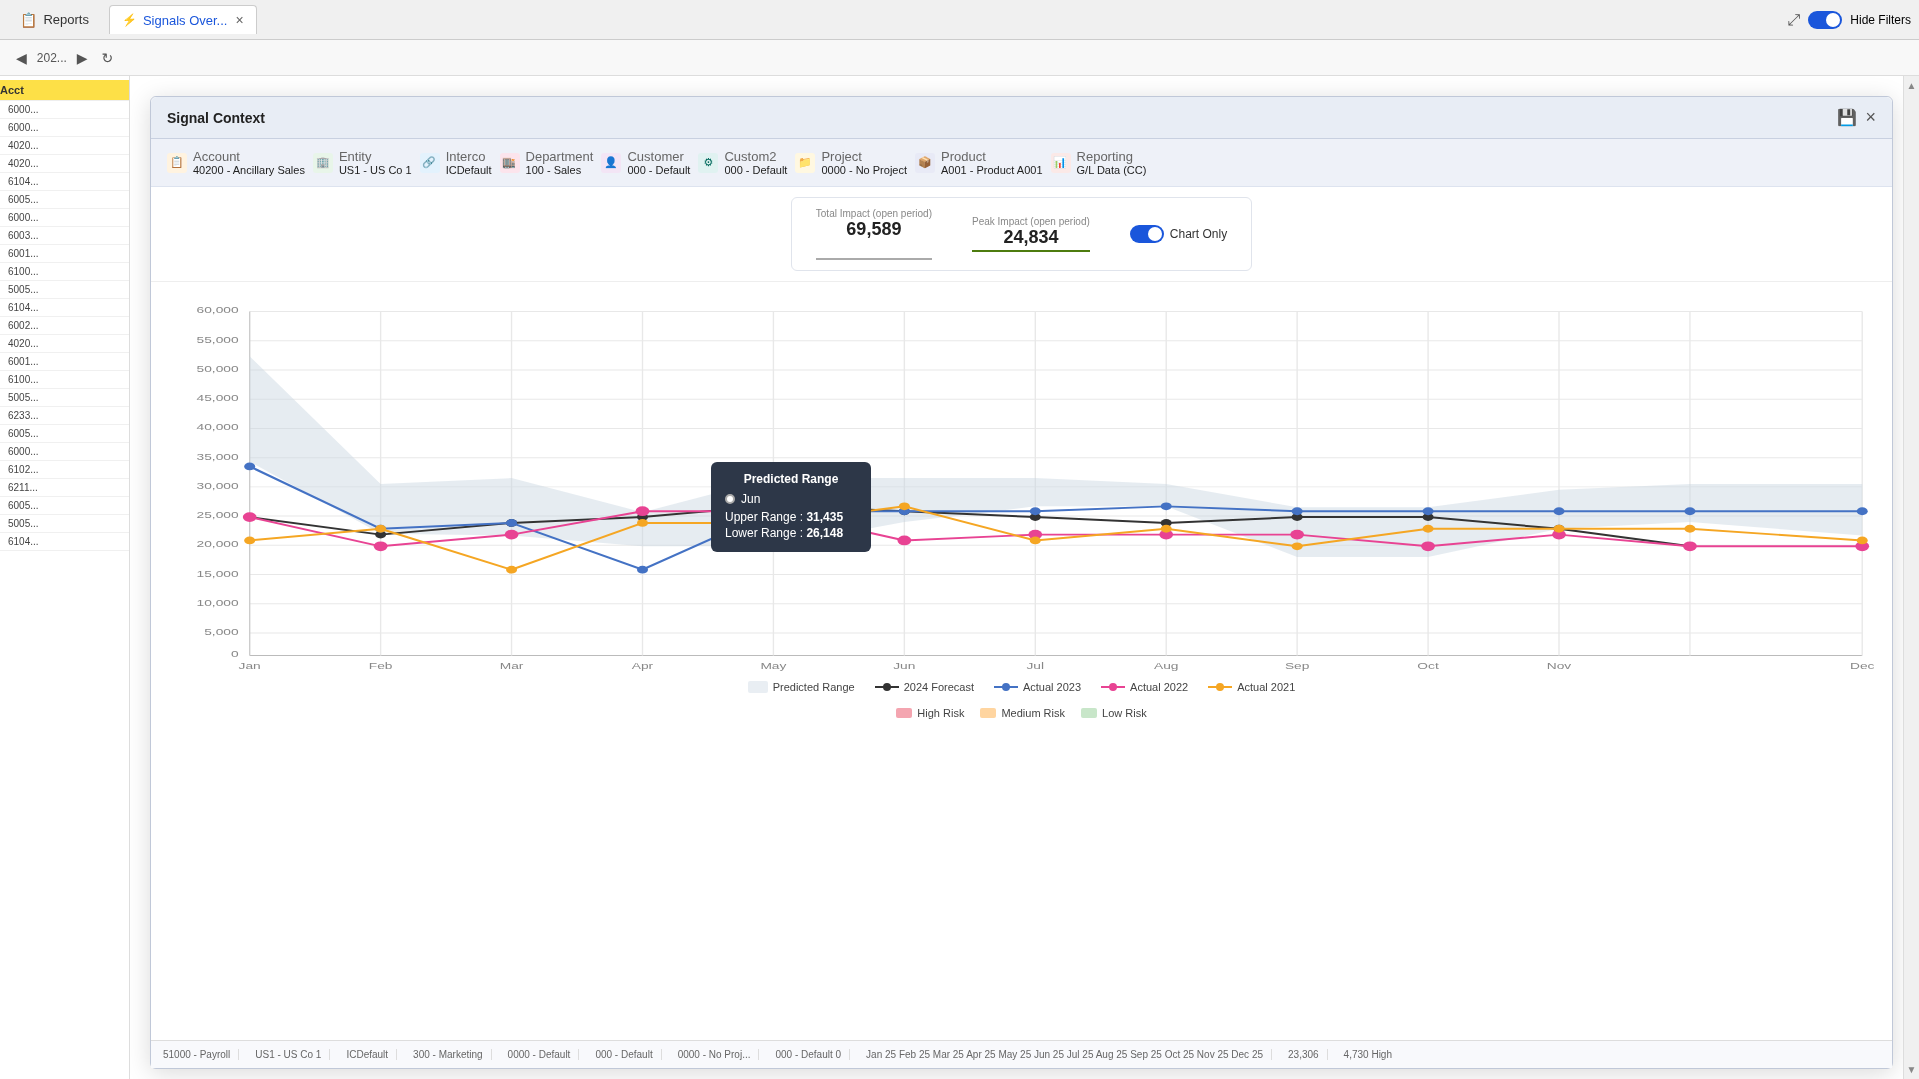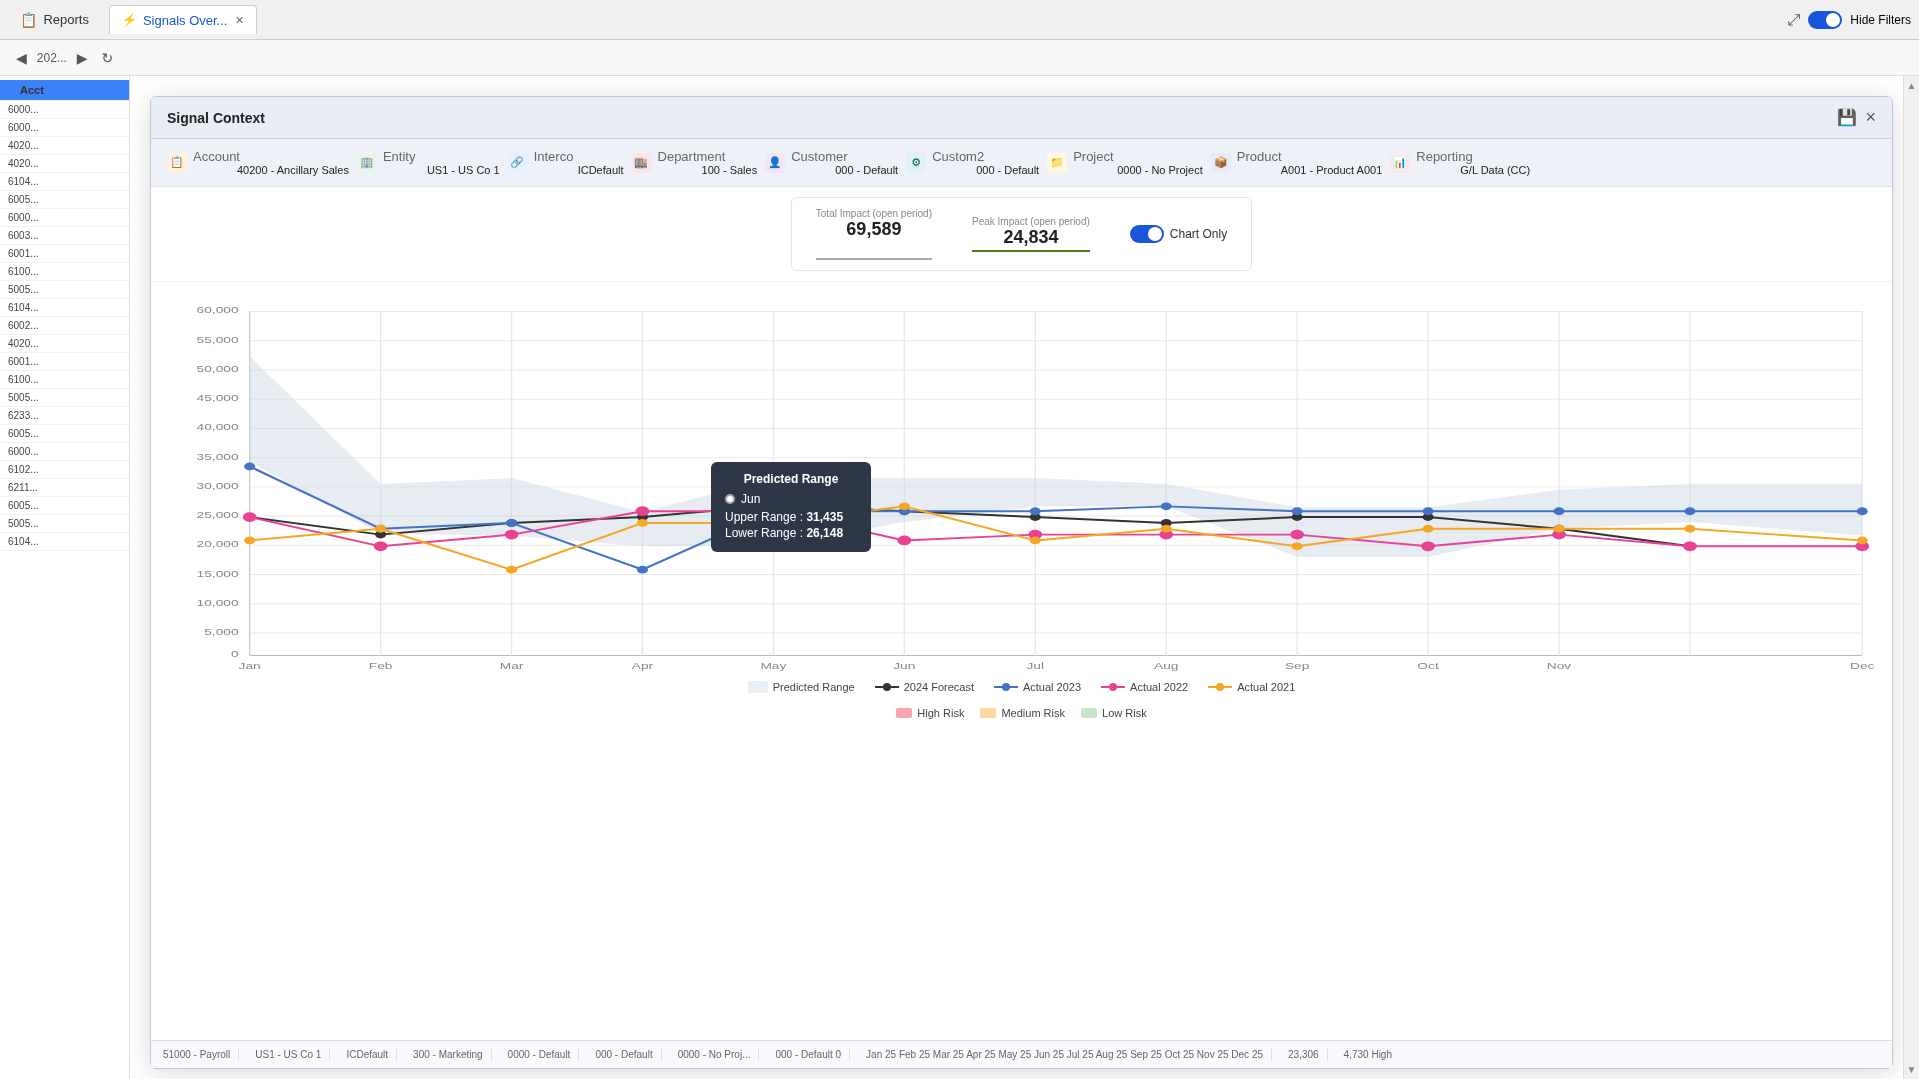--- a/index.html
+++ b/index.html
@@ -41,22 +41,22 @@
 
     
     .main-layout { display: flex; height: calc(1079px - 76px); }
 
     
     .left-panel {
       width: 130px; background: #fff; border-right: 1px solid #ddd; overflow-y: auto;
       padding: 4px 0;
     }
     .panel-header {
-      font-size: 11px; font-weight: 600; color: #333; padding: 4px 20px;
-      background: #3b82f6; border-bottom: 1px solid #eee;
+      font-size: 11px; font-weight: 600; color: #333; padding: 4px 0;
+      background: #fde047; border-bottom: 1px solid #eee;
     }
     .panel-row {
       font-size: 10px; color: #444; padding: 3px 8px; border-bottom: 1px solid #f0f0f0;
       white-space: nowrap; overflow: hidden; text-overflow: ellipsis;
     }
 
     
     .main-content { flex: 1; background: #fff; position: relative; overflow: hidden; }
     .modal {
       position: absolute; top: 20px; left: 20px; right: 10px; bottom: 10px;
@@ -87,21 +87,21 @@
     .filter-icon-acct { background: #fff3e0; color: #e65c00; }
     .filter-icon-entity { background: #e8f5e9; color: #2e7d32; }
     .filter-icon-interco { background: #e3f2fd; color: #1565c0; }
     .filter-icon-dept { background: #fce4ec; color: #c62828; }
     .filter-icon-cust { background: #f3e5f5; color: #6a1b9a; }
     .filter-icon-custom2 { background: #e0f2f1; color: #00695c; }
     .filter-icon-project { background: #fff8e1; color: #f57f17; }
     .filter-icon-product { background: #e8eaf6; color: #283593; }
     .filter-icon-reporting { background: #fbe9e7; color: #bf360c; }
     .filter-label { font-size: 13px; color: #666; }
-    .filter-value { font-size: 11px; color: #222; font-weight: 500; margin-left: 44px; }
+    .filter-value { font-size: 11px; color: #222; font-weight: 500; }
 
     
     .stats-row {
       display: flex; justify-content: center; padding: 10px 16px; gap: 40px;
       border-bottom: 1px solid #eee;
     }
     .stat-box { text-align: center; }
     .stat-label { font-size: 10px; color: #888; }
     .stat-value { font-size: 18px; font-weight: 700; color: #222; }
     .stat-underline-blue { border-bottom: 2px solid #4d7c0f; padding-bottom: 2px; }

